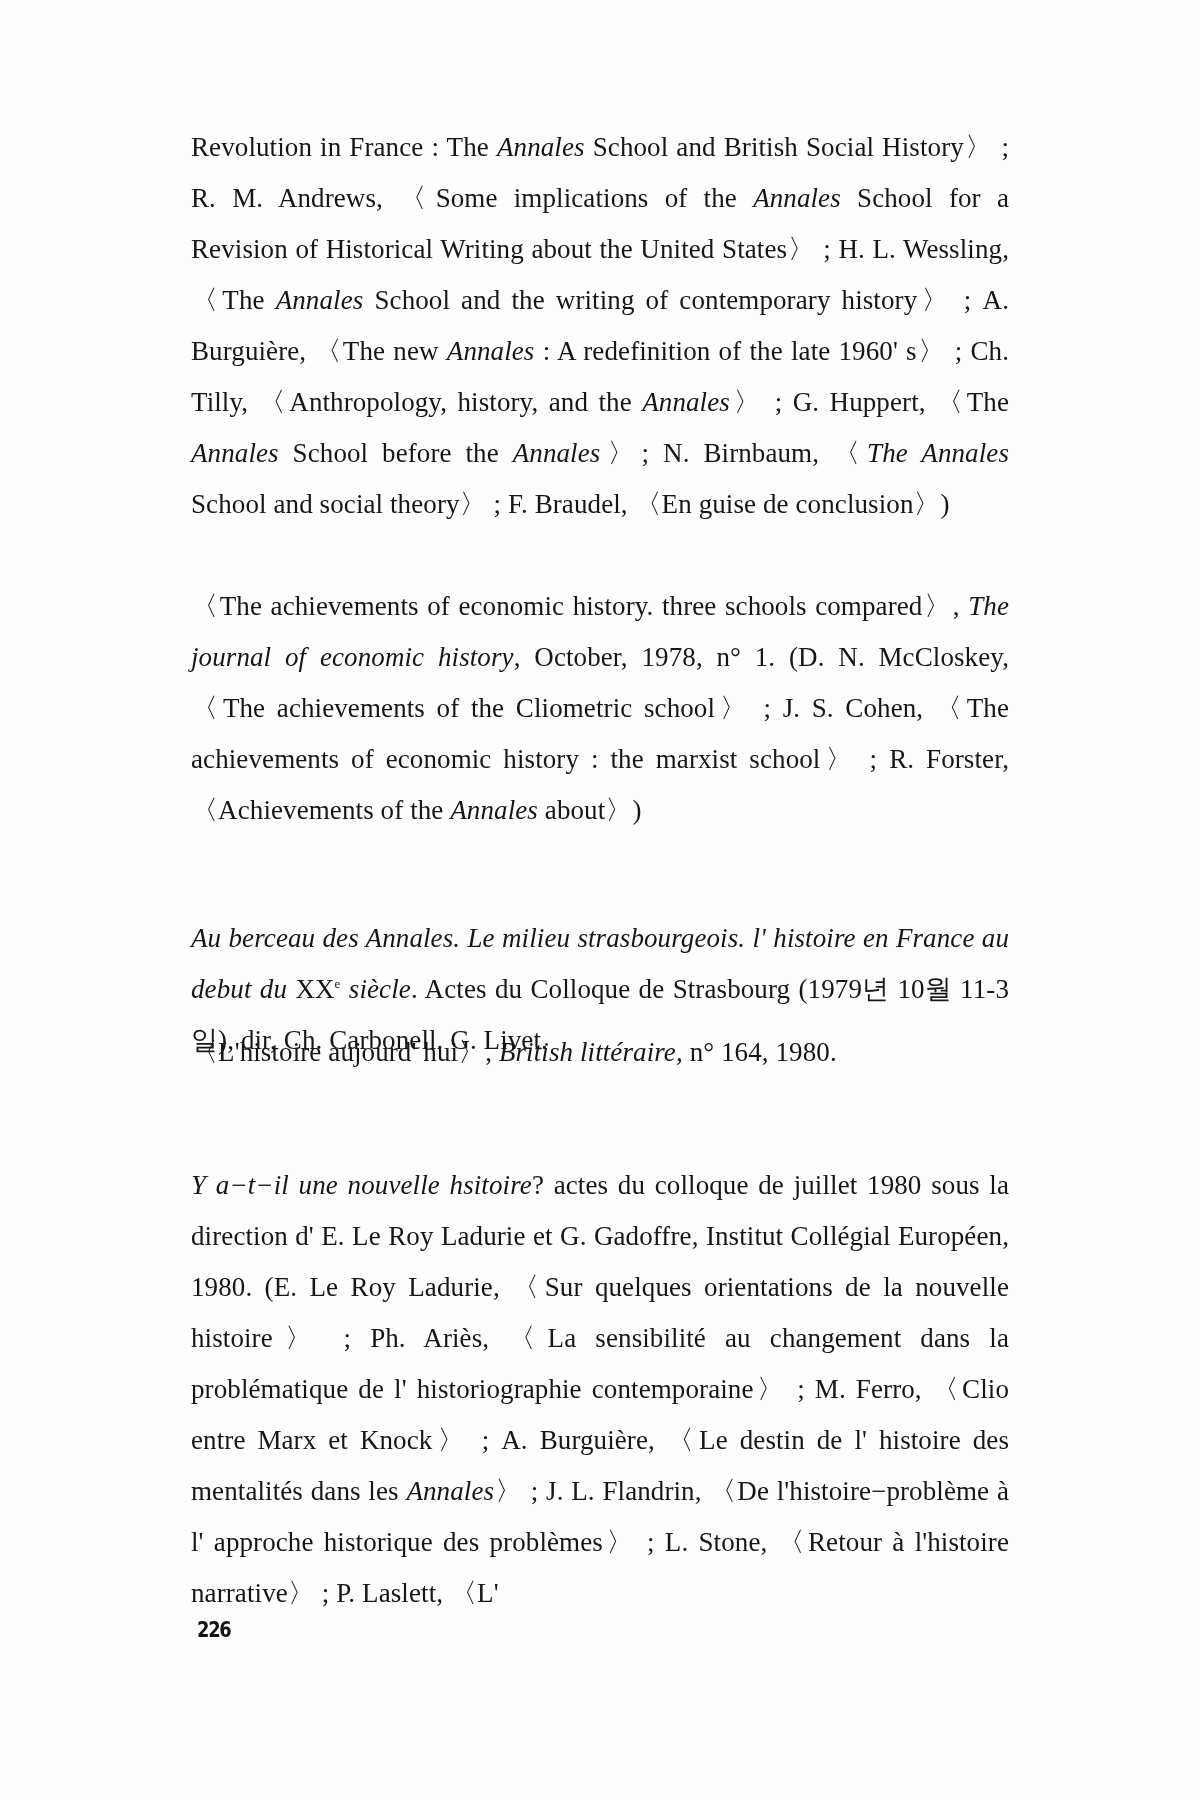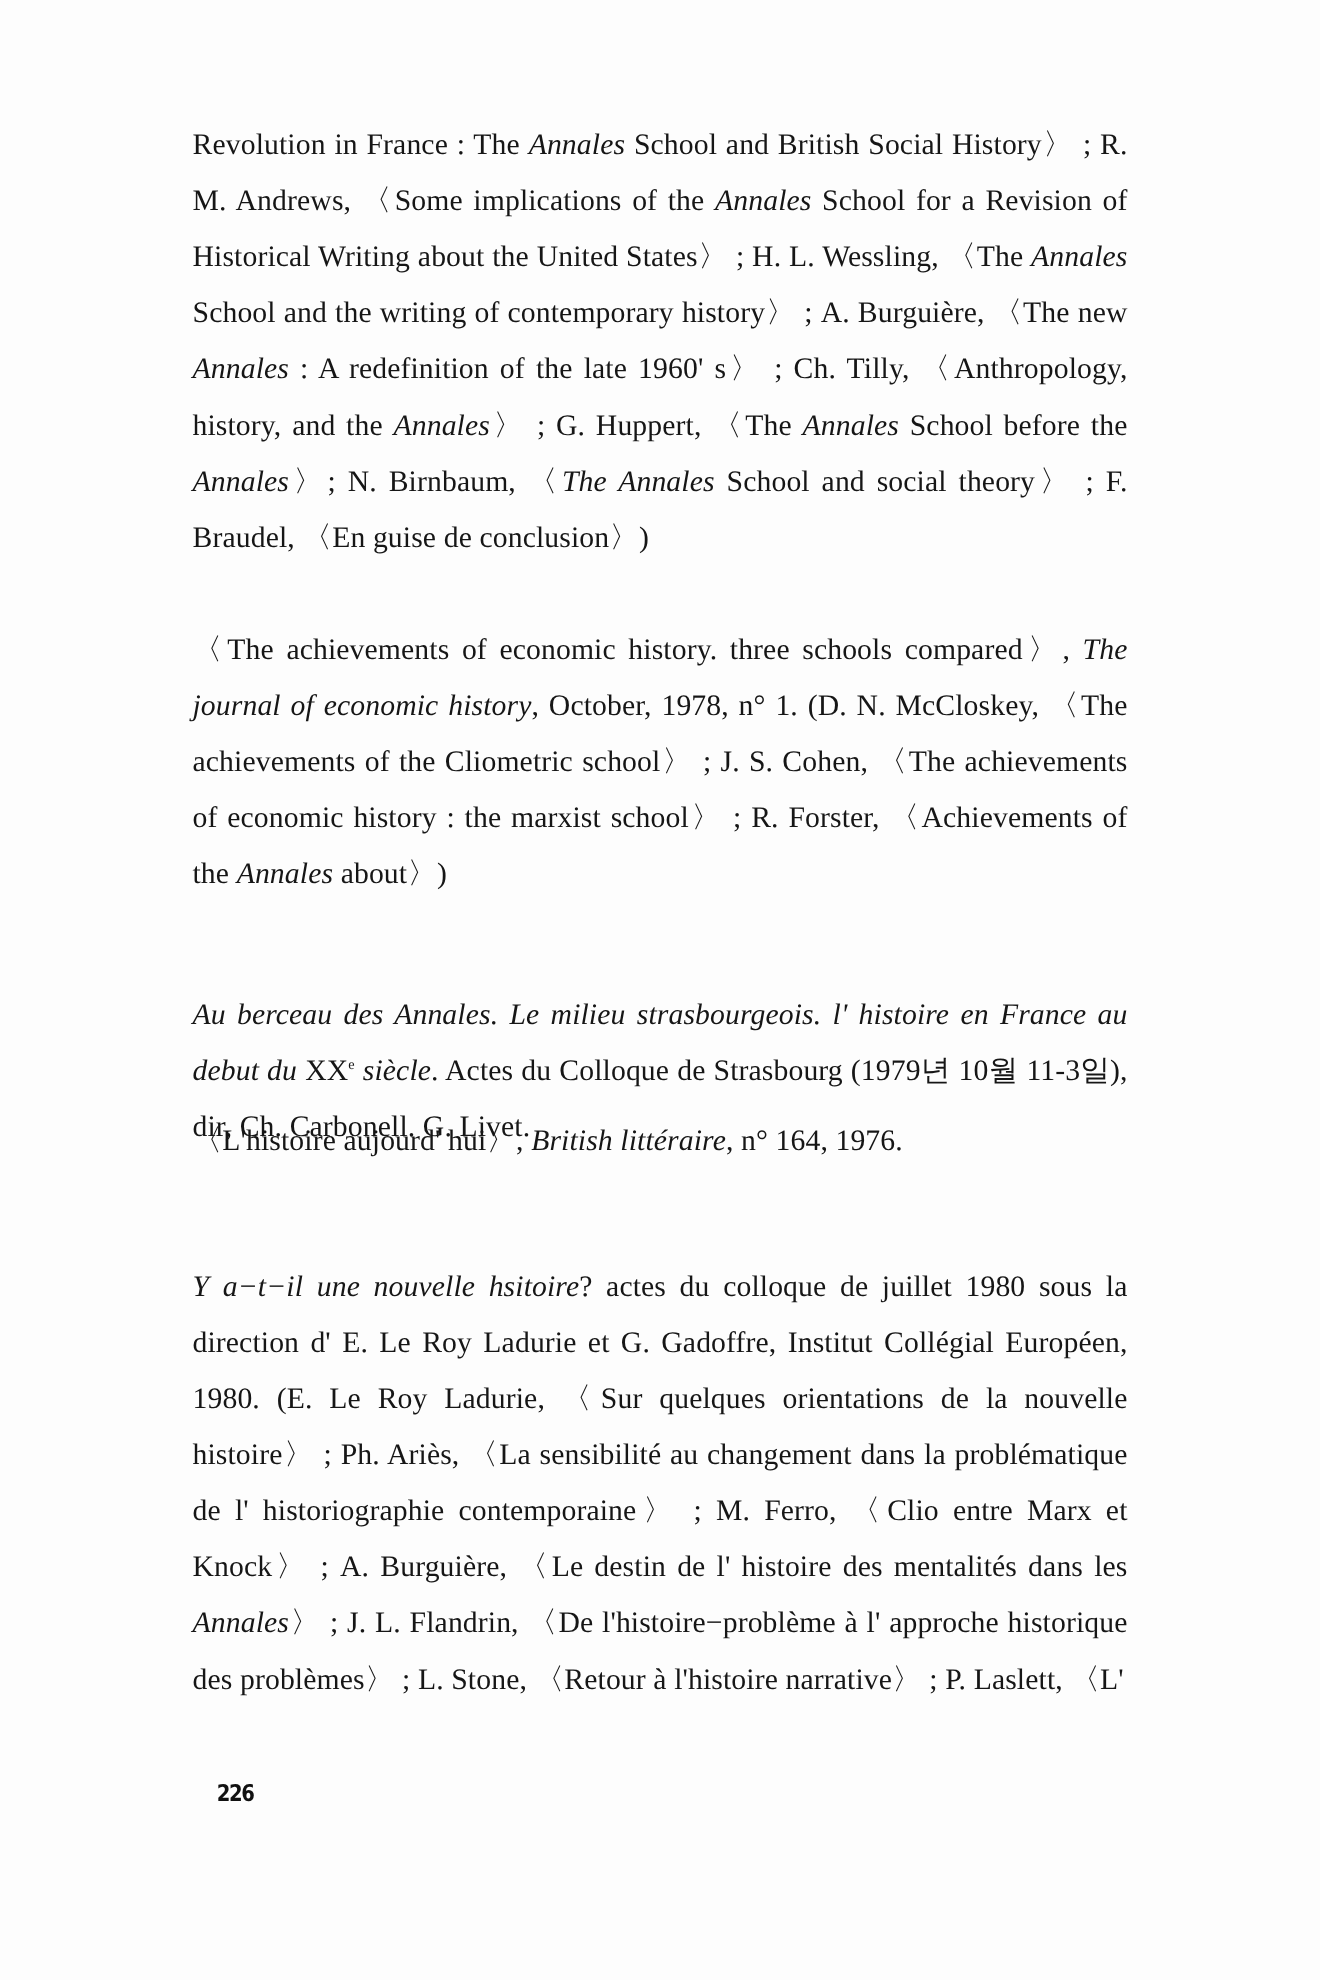--- a/index.html
+++ b/index.html
@@ -26,21 +26,21 @@
     .text-block {
       position: absolute;
       left: 175px;
       width: 850px;
       font-size: 27px;
       line-height: 51px;
       text-align: justify;
       letter-spacing: 0.1px;
     }
     .text-block p {
-      margin: 0;
+      margin: 16px;
       text-indent: 0;
     }
     em { font-style: italic; }
     .page-number {
       position: absolute;
       left: 197px;
       top: 1618px;
       font-family: "DejaVu Sans", sans-serif;
       font-weight: bold;
       font-size: 21px;
@@ -62,21 +62,21 @@
 
   <div class="text-block" style="top:565px; text-indent:22px;">
     <p><span>〈The achievements of economic history. three schools compared〉, </span><em>The journal of economic history</em><span>, October, 1978, n° 1. (D. N. McCloskey, 〈The achievements of the Cliometric school〉 ; J. S. Cohen, 〈The achievements of economic history : the marxist school〉 ; R. Forster, 〈Achievements of the </span><em>Annales</em><span> about〉)</span></p>
   </div>
 
   <div class="text-block" style="top:897px; text-indent:22px;">
     <p><em>Au berceau des Annales. Le milieu strasbourgeois. l' histoire en France au debut du </em><span>XX</span><sup>e</sup><em> siècle</em><span>. Actes du Colloque de Strasbourg (1979년 10월 11-3일), dir, Ch. Carbonell. G. Livet.</span></p>
   </div>
 
   <div class="text-block" style="top:1011px; text-indent:22px;">
-    <p><span>〈L'histoire aujourd' hui〉, </span><em>British littéraire</em><span>, n° 164, 1976.</span></p>
+    <p><span>〈L'histoire aujourd' hui〉, </span><em>British littéraire</em><span>, n° 164, 1980.</span></p>
   </div>
 
   <div class="text-block" style="top:1144px; text-indent:22px;">
     <p><em>Y a−t−il une nouvelle hsitoire</em><span>? actes du colloque de juillet 1980 sous la direction d' E. Le Roy Ladurie et G. Gadoffre, Institut Collégial Européen, 1980. (E. Le Roy Ladurie, 〈Sur quelques orientations de la nouvelle histoire〉 ; Ph. Ariès, 〈La sensibilité au changement dans la problématique de l' historiographie contemporaine〉 ; M. Ferro, 〈Clio entre Marx et Knock〉 ; A. Burguière, 〈Le destin de l' histoire des mentalités dans les </span><em>Annales</em><span>〉 ; J. L. Flandrin, 〈De l'histoire−problème à l' approche historique des problèmes〉 ; L. Stone, 〈Retour à l'histoire narrative〉 ; P. Laslett, 〈L'</span></p>
   </div>
 
   <div class="page-number">226</div>
 </div>
 
 </body></html>

